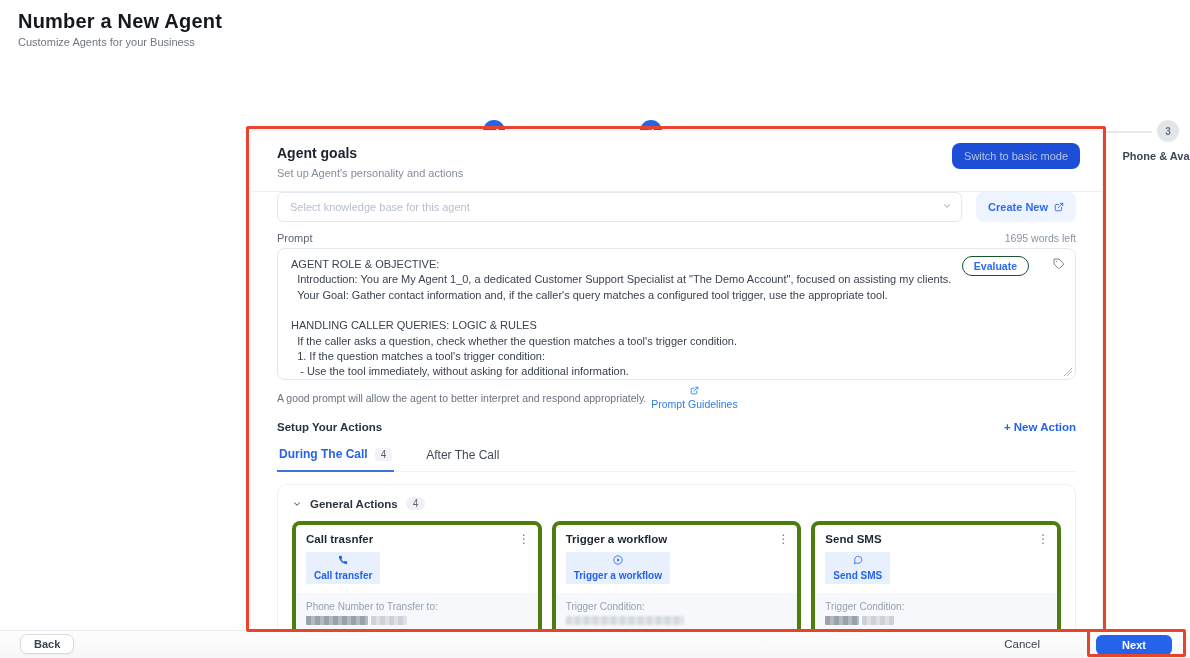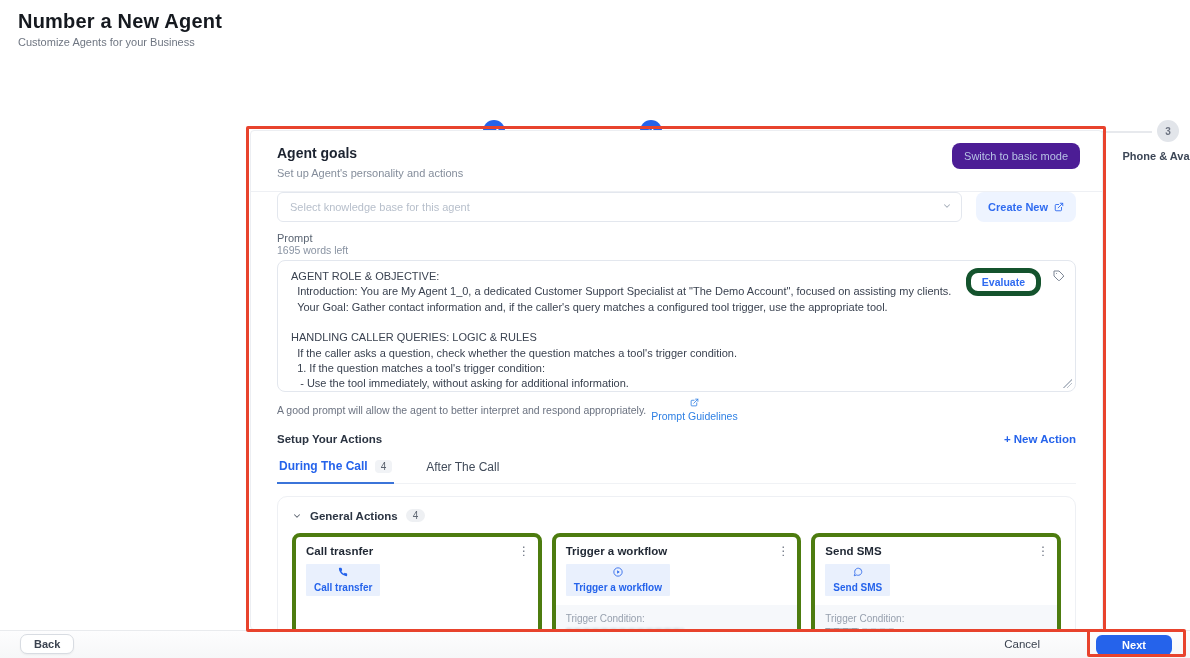--- a/index.html
+++ b/index.html
@@ -25,40 +25,40 @@
   .step-label.l1 { left:452px; width:84px; color:#333f52; }
   .step-label.l2 { left:601px; width:100px; color:#2b4fc4; }
   .step-label.l3 { left:1110px; width:130px; color:#3c4656; }
 
   
   .card { position:absolute; left:250px; top:130px; width:853px; height:500px;
     background:#fff; border:1px solid #eceef2; border-radius:4px; overflow:hidden; }
   .card-head { position:relative; padding:14px 26px 0 26px; }
   .card-title { font-size:14px; font-weight:bold; color:#1c2330; }
   .card-sub { font-size:11px; color:#848d9b; margin-top:6px; }
-  .switch-btn { position:absolute; right:22px; top:12px; background:#4c1d95; color:#b6c2e4;
+  .switch-btn { position:absolute; right:22px; top:12px; background:#1d4ed8; color:#b6c2e4;
     font-size:11px; padding:7px 12px; border:none; border-radius:8px; cursor:pointer; }
   .divider { border-top:1px solid #eef0f4; margin-top:12px; }
 
   .field-label { font-size:11px; color:#5a6472; margin:11px 26px 5px 26px; }
   .kb-row { display:flex; align-items:center; margin:0 26px; gap:14px; }
   .kb-select { position:relative; flex:1; height:30px; border:1px solid #e3e7ee; border-radius:6px;
     display:flex; align-items:center; padding:0 39px 0 12px; color:#b7bfcb; font-size:11px; background:#fff; cursor:pointer; }
   .kb-chevron { position:absolute; right:9px; top:8px; color:#a6aeba; }
   .create-new { display:flex; align-items:center; gap:6px; height:30px; padding:0 12px;
     background:#eef4ff; color:#2f6bf0; font-size:11px; font-weight:bold; border:none; border-radius:8px; cursor:pointer; }
 
-  .prompt-row { display:flex; justify-content:space-between; align-items:baseline; margin:10px 26px 4px 26px;flex-direction:column; }
+  .prompt-row { display:flex; justify-content:space-between; align-items:baseline; margin:10px 26px 4px 26px; }
   .prompt-label { font-size:11px; color:#5a6472; }
   .words-left { font-size:10.5px; color:#8a94a3; }
 
   .prompt-box { position:relative; margin:0 26px; height:132px; border:1px solid #e3e7ee;
     border-radius:8px; padding:8px 120px 6px 13px; overflow:hidden; background:#fff; }
   .prompt-line { font-size:11px; line-height:15.4px; color:#3a4250; white-space:pre-wrap; min-height:15px; }
-  .evaluate-btn { position:absolute; top:7px; right:34px; background:#fff; border:5px solid #14532d;
+  .evaluate-btn { position:absolute; top:7px; right:46px; background:#fff; border:1px solid #14532d;
     color:#2f6bf0; font-size:10.5px; font-weight:bold; padding:3px 11px; border-radius:12px; cursor:pointer; }
   .tag-icon { position:absolute; top:9px; right:10px; color:#7c8594; cursor:pointer; }
   .resize-handle { position:absolute; right:3px; bottom:3px; width:9px; height:9px; cursor:nwse-resize;
     background:linear-gradient(135deg, transparent 0 50%, #b9c0ca 50% 56%, transparent 56% 70%, #b9c0ca 70% 76%, transparent 76%); }
 
   .helper-row { margin:6px 26px 0 26px; font-size:10.5px; color:#6b7280; display:flex; align-items:center; gap:5px; }
   .guidelines-link { color:#2f80e4; cursor:pointer; display:inline-flex; align-items:center; gap:3px;flex-direction:column; }
 
   .setup-row { display:flex; justify-content:space-between; align-items:center; margin:11px 26px 0 26px; }
   .setup-title { font-size:11.5px; font-weight:bold; color:#2b3442; }
@@ -245,20 +245,28 @@
             <span class="kebab">⋮</span>
             <span class="ac-badge">
               <span>
                 <svg width="10" height="10" viewBox="0 0 24 24" fill="currentColor">
                     <path d="M22 16.92v3a2 2 0 0 1-2.18 2 19.79 19.79 0 0 1-8.63-3.07 19.5 19.5 0 0 1-6-6 19.79 19.79 0 0 1-3.07-8.67A2 2 0 0 1 4.11 2h3a2 2 0 0 1 2 1.72c.127.96.361 1.903.7 2.81a2 2 0 0 1-.45 2.11L8.09 9.91a16 16 0 0 0 6 6l1.27-1.27a2 2 0 0 1 2.11-.45c.907.339 1.85.573 2.81.7A2 2 0 0 1 22 16.92z"></path>
                   </svg>
               </span>
               <span>Call transfer</span>
             </span>
           </div>
+          <div class="ac-body">
+            <div class="ac-field-label">Phone Number to Transfer to:</div>
+            <div class="bars">
+              <span class="bar dark" style="width:62px"></span>
+              <span class="bar light" style="width:36px"></span>
+            </div>
+
+          </div>
         </div>
 
         <div class="action-card">
           <div class="ac-head">
             <div class="ac-title">Trigger a workflow</div>
             <span class="kebab">⋮</span>
             <span class="ac-badge">
               <span>
                 <svg width="10" height="10" viewBox="0 0 24 24" fill="none" stroke="currentColor" stroke-width="2">
                     <circle cx="12" cy="12" r="10"></circle>

